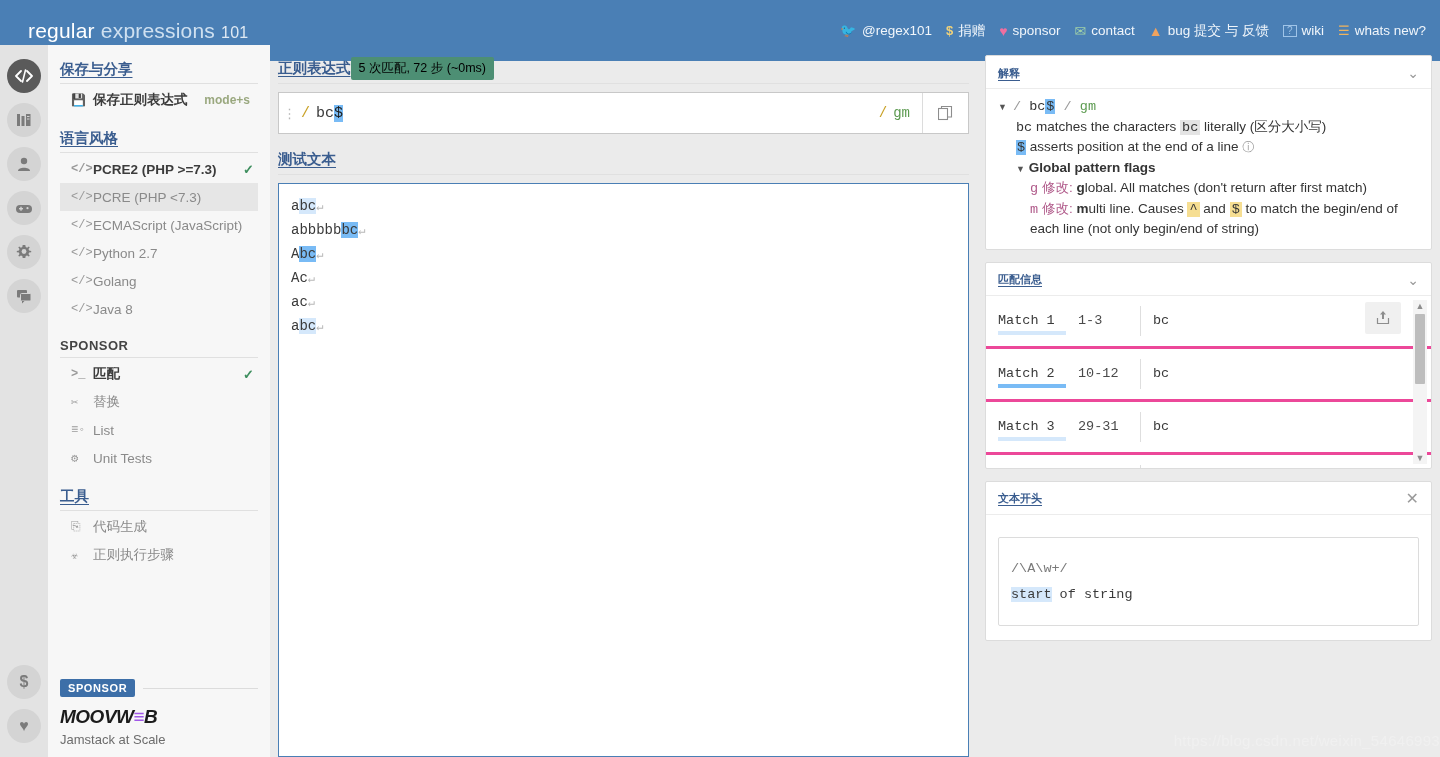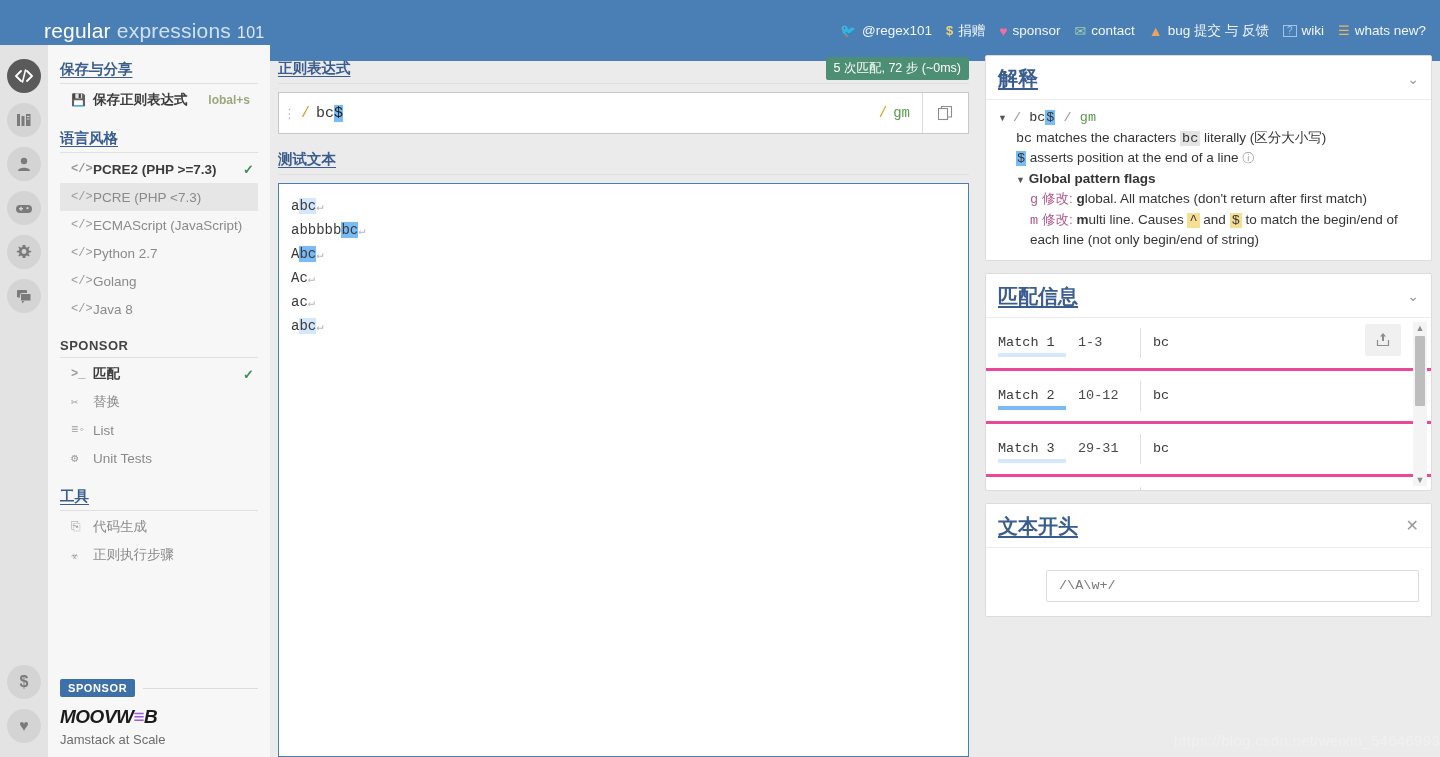--- a/index.html
+++ b/index.html
@@ -9,21 +9,21 @@
     background: #ebebeb;
     overflow: hidden;
   }
   body { position: relative; }
 
   
   .topbar {
     position: absolute; left: 0; top: 0; width: 1440px; height: 61px;
     background: #4a7fb5;
     display: flex; align-items: center; justify-content: space-between;
-    padding: 0 14px 0 44px;
+    padding: 0 14px 0 28px;
   }
   .brand { font-size: 21px; color: #ffffff; letter-spacing: .2px; white-space: nowrap; }
   .brand .b2 { color: #cfe0f0; }
   .brand .b3 { color: #dfe9f3; font-size: 16px; }
   .topnav { display: flex; align-items: center; gap: 14px; }
   .topnav a {
     display: flex; align-items: center; gap: 5px;
     color: #f1f6fb; font-size: 13.5px; text-decoration: none; white-space: nowrap;
   }
   .tn-ico { font-size: 13px; line-height: 1; display: inline-block; }
@@ -82,27 +82,27 @@
   .sponsor-rule { flex: 1; height: 1px; background: #dcdcdc; }
   .sponsor-logo {
     font-size: 19px; font-weight: bold; font-style: italic; color: #1b1b1b;
     margin-top: 9px; letter-spacing: -.5px;
   }
   .sponsor-logo .eq { color: #a158e8; }
   .sponsor-sub { font-size: 13px; color: #6c6c6c; margin-top: 4px; }
 
   
   .center { position: absolute; left: 270px; top: 45px; width: 707px; height: 712px; padding: 10px 8px 10px 8px; }
-  .sec-title-row { display: flex; align-items: center; justify-content: space-between; height: 26px; }
+  .sec-title-row { display: flex; align-items: center; height: 26px; }
   .sec-title {
     font-size: 14.5px; font-weight: bold; color: #3a5d8f;
     text-decoration: underline; text-underline-offset: 3px;
   }
   .match-badge {
-    background: #4d8f74; color: #ffffff; font-size: 12.5px;
+    background: #4d8f74; color: #000000; font-size: 12.5px;
     padding: 3px 8px; border-radius: 2px; white-space: nowrap;
   }
   .rule { height: 1px; background: #e0e0e0; margin-top: 2px; }
 
   .regex-box {
     margin-top: 8px; height: 42px; background: #ffffff;
     border: 1px solid #c8c8c8; display: flex; align-items: stretch;
   }
   .regex-grip {
     width: 22px; display: flex; align-items: center; justify-content: center;
@@ -147,21 +147,21 @@
   .right { position: absolute; left: 977px; top: 45px; width: 463px; height: 712px; padding: 10px 8px; }
   .panel {
     background: #ffffff; border: 1px solid #dcdcdc; margin-bottom: 12px;
     border-radius: 2px;
   }
   .panel-head {
     display: flex; align-items: center; justify-content: space-between;
     padding: 9px 12px 7px 12px; border-bottom: 1px solid #ececec;
   }
   .panel-title {
-    font-size: 20px; font-weight: bold; color: #3a5d8f;
+    font-size: 11px; font-weight: bold; color: #3a5d8f;
     text-decoration: underline; text-underline-offset: 3px;
   }
   .panel-chev { color: #9a9a9a; font-size: 14px; }
   .panel-x { color: #9a9a9a; font-size: 16px; line-height: 1; }
   .panel-body { padding: 8px 12px 10px 12px; font-size: 13.5px; color: #343434; line-height: 1.46; }
 
   .exp-row { display: flex; gap: 6px; align-items: baseline; }
   .caret-tri { color: #555; font-size: 9px; }
   .mono { font-family: "Liberation Mono", monospace; }
   .exp-pat { font-family: "Liberation Mono", monospace; font-size: 13.5px; }
@@ -200,22 +200,22 @@
     background: #f4f4f4; display: flex; flex-direction: column; align-items: center;
   }
   .mi-arrow { color: #8d8d8d; font-size: 9px; line-height: 12px; }
   .mi-thumb { width: 10px; height: 70px; background: #bdbdbd; border-radius: 1px; margin: 2px 0; }
   .mi-track { flex: 1; }
 
   .ref-body { padding: 10px 12px 14px 12px; font-size: 13.5px; color: #343434; line-height: 1.5; }
   .ref-text { padding-left: 2px; text-indent: 0; }
   .ref-code {
     margin-top: 12px; border: 1px solid #dcdcdc; border-radius: 2px;
-    padding: 2px 12px; font-family: "Liberation Mono", monospace; font-size: 13.5px;
-    color: #3a3a3a; line-height: 1.9; background: #fff; margin-left: 48px;
+    padding: 18px 12px; font-family: "Liberation Mono", monospace; font-size: 13.5px;
+    color: #3a3a3a; line-height: 1.9; background: #fff;
   }
   .ref-code .c1 { color: #7a7a7a; }
   .ref-hl { background: #d5e8fb; }
 
   .watermark {
     position: absolute; right: 0px; bottom: 8px;
     font-size: 15px; color: #f0f0f0; letter-spacing: .3px;
     font-family: "Liberation Sans", sans-serif; pointer-events: none;
   }
 </style>
@@ -310,21 +310,21 @@
       <span>♥</span>
     </div>
 </div>
 
 <div class="sidebar">
 
   <div class="sb-head">保存与分享</div>
   <div class="sb-row bold">
     <span class="sb-ico">💾</span>
     <span class="sb-label">保存正则表达式</span>
-    <span class="sb-kbd">lobal+s</span>
+    <span class="sb-kbd">mode+s</span>
   </div>
 
   <div class="sb-head">语言风格</div>
   <div class="sb-row bold">
     <span class="sb-ico">&lt;/&gt;</span>
     <span class="sb-label">PCRE2 (PHP &gt;=7.3)</span>
     <span class="sb-check">✓</span>
   </div>
   <div class="sb-row sel">
     <span class="sb-ico">&lt;/&gt;</span>
@@ -493,18 +493,19 @@
   </div>
 
   <div class="panel">
     <div class="panel-head">
       <span class="panel-title">文本开头</span>
       <span class="panel-x">✕</span>
     </div>
     <div class="ref-body">
       <div class="ref-code">
         <div><span class="c1">/\A\w+/</span></div>
+        <div><span class="ref-hl">start</span><span> of string</span></div>
       </div>
     </div>
   </div>
 
   <div class="watermark">https://blog.csdn.net/weixin_54646993</div>
 </div>
 
 </body></html>

